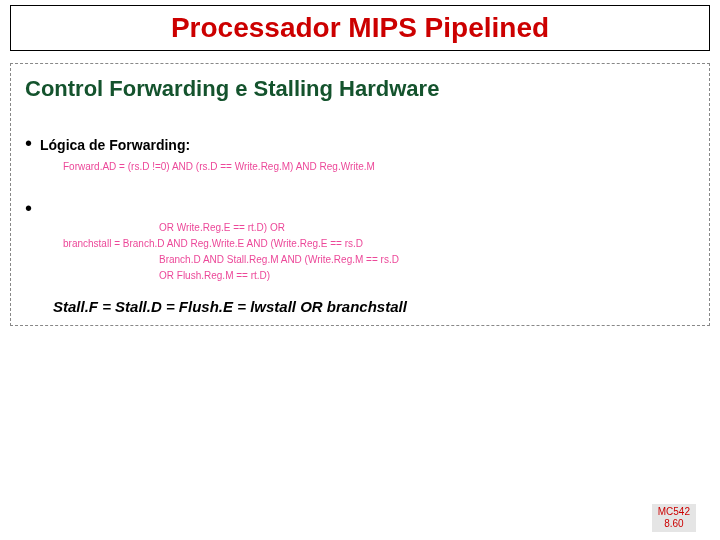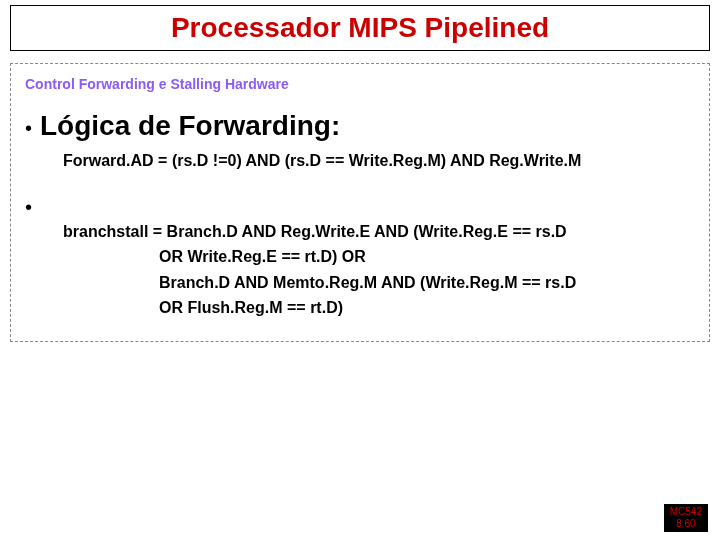--- a/index.html
+++ b/index.html
@@ -26,64 +26,64 @@
       font-size: 28px;
       font-weight: bold;
     }
     .content-box {
       border: 1px dashed #888;
       width: 700px;
       margin: 12px auto 0;
       padding: 12px 14px 10px;
     }
     .subtitle {
-      color: #8b5cf6;
-      font-size: 14px;
+      color: #14532d;
+      font-size: 22px;
       font-weight: bold;
-      margin-bottom: 18px;
+      margin-bottom: 30px;
     }
     .section-heading {
       color: #000;
-      font-size: 28px;
+      font-size: 14px;
       font-weight: bold;
       margin-bottom: 6px;
     }
     .bullet-row {
       display: flex;
       align-items: baseline;
       gap: 8px;
     }
     .bullet {
       font-size: 20px;
     }
     .formula-block {
       margin-left: 38px;
       margin-bottom: 22px;
     }
     .formula {
-      color: #000000;
-      font-size: 16px;
-      font-weight: bold;
+      color: #ec4899;
+      font-size: 10px;
+      font-weight: normal;
       line-height: 1.6;
     }
     .formula-indent {
       margin-left: 96px;
     }
     .stall-formula {
       margin-left: 28px;
       margin-top: 14px;
       font-size: 15px;
       font-style: italic;
       font-weight: bold;
     }
     .footer {
       position: absolute;
-      right: 12px;
+      right: 24px;
       bottom: 8px;
-      background: #000000;
+      background: #e5e5e5;
       padding: 2px 6px;
       text-align: center;
       font-family: Arial, sans-serif;
       font-size: 10px;
       color: #cc0000;
       line-height: 1.2;
     }
   </style>
 </head>
 <body>
@@ -100,24 +100,25 @@
     <span class="section-heading">Lógica de Forwarding:</span>
   </div>
   <div class="formula-block">
     <div class="formula">Forward.AD = (rs.D !=0) AND (rs.D == Write.Reg.M) AND Reg.Write.M</div>
   </div>
 
   <div class="bullet-row">
     <span class="bullet">•</span>
   </div>
   <div class="formula-block" style="margin-bottom:10px;">
+    <div class="formula formula-indent">OR Write.Reg.E == rt.D) OR</div>
     <div class="formula">branchstall = Branch.D AND Reg.Write.E AND (Write.Reg.E == rs.D</div>
-    <div class="formula formula-indent">OR Write.Reg.E == rt.D) OR</div>
-    <div class="formula formula-indent">Branch.D AND Memto.Reg.M AND (Write.Reg.M == rs.D</div>
+    <div class="formula formula-indent">Branch.D AND Stall.Reg.M AND (Write.Reg.M == rs.D</div>
     <div class="formula formula-indent">OR Flush.Reg.M == rt.D)</div>
   </div>
 
+  <div class="stall-formula">Stall.F = Stall.D = Flush.E = lwstall OR branchstall</div>
 </div>
 
 <div class="footer">
   <div>MC542</div>
   <div>8.60</div>
 </div>
 
 </body></html>

